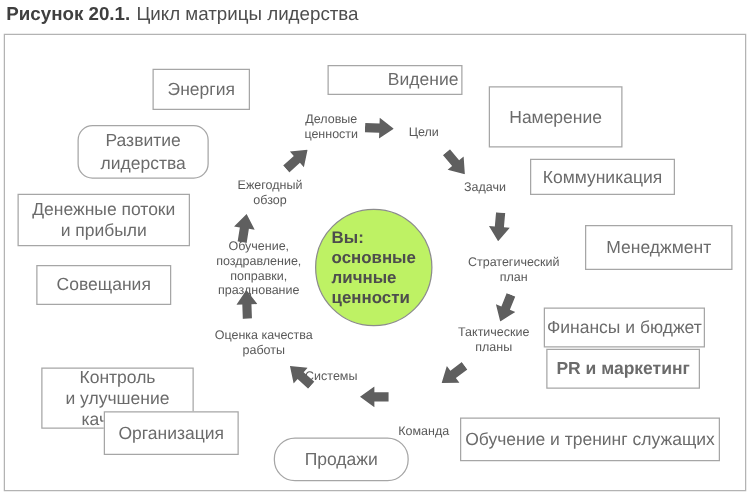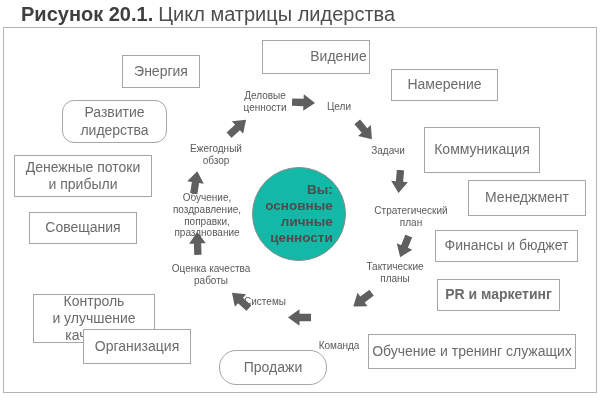--- a/index.html
+++ b/index.html
@@ -1,50 +1,50 @@
 <!DOCTYPE html>
 <html><head>
 <meta charset="utf-8">
 <style>
   html,body{margin:0;padding:0;background:#fff;}
   body{width:600px;height:401px;position:relative;font-family:"Liberation Sans",sans-serif;overflow:hidden;}
-  .fig-title{position:absolute;left:21px;top:3px;font-size:20px;color:#595959;white-space:nowrap;}
+  .fig-title{position:absolute;left:5px;top:3px;font-size:15px;color:#595959;white-space:nowrap;}
   .fig-title .bold{font-weight:bold;color:#3f3f3f;}
   .fig-title .rest{margin-left:5px;color:#4d4d4d;}
   .frame{position:absolute;left:3px;top:27px;width:592px;height:364px;border:1px solid #b3b3b3;background:#fff;}
   .obox{position:absolute;border:1px solid #a6a6a6;background:#fff;color:#6b6b6b;
         display:flex;align-items:center;justify-content:center;text-align:center;
         font-size:14px;line-height:1.22;white-space:pre-line;box-sizing:border-box;}
   .cstep{position:absolute;color:#595959;font-size:10px;line-height:1.18;text-align:center;white-space:pre-line;}
   .circle{position:absolute;left:252px;top:167px;width:94px;height:94px;border:1.5px solid #8c8c8c;
-          border-radius:50%;display:flex;align-items:center;justify-content:center;text-align:right;
-          font-weight:bold;font-size:13.5px;line-height:1.2;color:#4d4d4d;white-space:pre-line;background:#14b8a6;box-sizing:border-box;}
+          border-radius:50%;display:flex;align-items:center;justify-content:center;text-align:left;
+          font-weight:bold;font-size:13.5px;line-height:1.2;color:#4d4d4d;white-space:pre-line;background:#bef264;box-sizing:border-box;}
   .arrow{position:absolute;width:23px;height:17px;color:#5f5f5f;}
   .arrow svg{display:block;width:100%;height:100%;}
 </style>
 </head>
 <body>
 
 <div class="fig-title">
   <span class="bold">Рисунок 20.1.</span><span class="rest">Цикл матрицы лидерства</span>
 </div>
 
 <div class="frame"></div>
 
 <div class="obox" style="left:122px;top:55px;width:78px;height:33px;">Энергия</div>
-<div class="obox" style="left:262px;top:40px;width:108px;height:34px;padding-left:45px;">Видение</div>
-<div class="obox" style="left:391px;top:69px;width:107px;height:32px;">Намерение</div>
+<div class="obox" style="left:262px;top:52px;width:108px;height:24px;padding-left:45px;">Видение</div>
+<div class="obox" style="left:391px;top:69px;width:107px;height:49px;">Намерение</div>
 <div class="obox" style="left:62px;top:100px;width:105px;height:43px;border-radius:12px;">Развитие
 лидерства</div>
-<div class="obox" style="left:424px;top:127px;width:116px;height:46px;">Коммуникация</div>
+<div class="obox" style="left:424px;top:127px;width:116px;height:29px;">Коммуникация</div>
 <div class="obox" style="left:14px;top:155px;width:138px;height:42px;">Денежные потоки
 и прибыли</div>
 <div class="obox" style="left:468px;top:180px;width:118px;height:36px;">Менеджмент</div>
 <div class="obox" style="left:29px;top:212px;width:108px;height:32px;">Совещания</div>
-<div class="obox" style="left:435px;top:230px;width:143px;height:32px;">Финансы и бюджет</div>
+<div class="obox" style="left:435px;top:246px;width:129px;height:32px;">Финансы и бюджет</div>
 <div class="obox" style="left:33px;top:258px;width:122px;height:49px;margin-top:36px;">Контроль
 и улучшение
 качества</div>
 <div class="obox" style="left:437px;top:279px;width:123px;height:32px;font-weight:bold;">PR и маркетинг</div>
 <div class="obox" style="left:83px;top:329px;width:108px;height:35px;">Организация</div>
 <div class="obox" style="left:368px;top:334px;width:208px;height:35px;">Обучение и тренинг служащих</div>
 <div class="obox" style="left:219px;top:350px;width:108px;height:35px;border-radius:17px;">Продажи</div>
 
 <div class="cstep" style="left:235px;top:90px;width:60px;">Деловые
 ценности</div>

